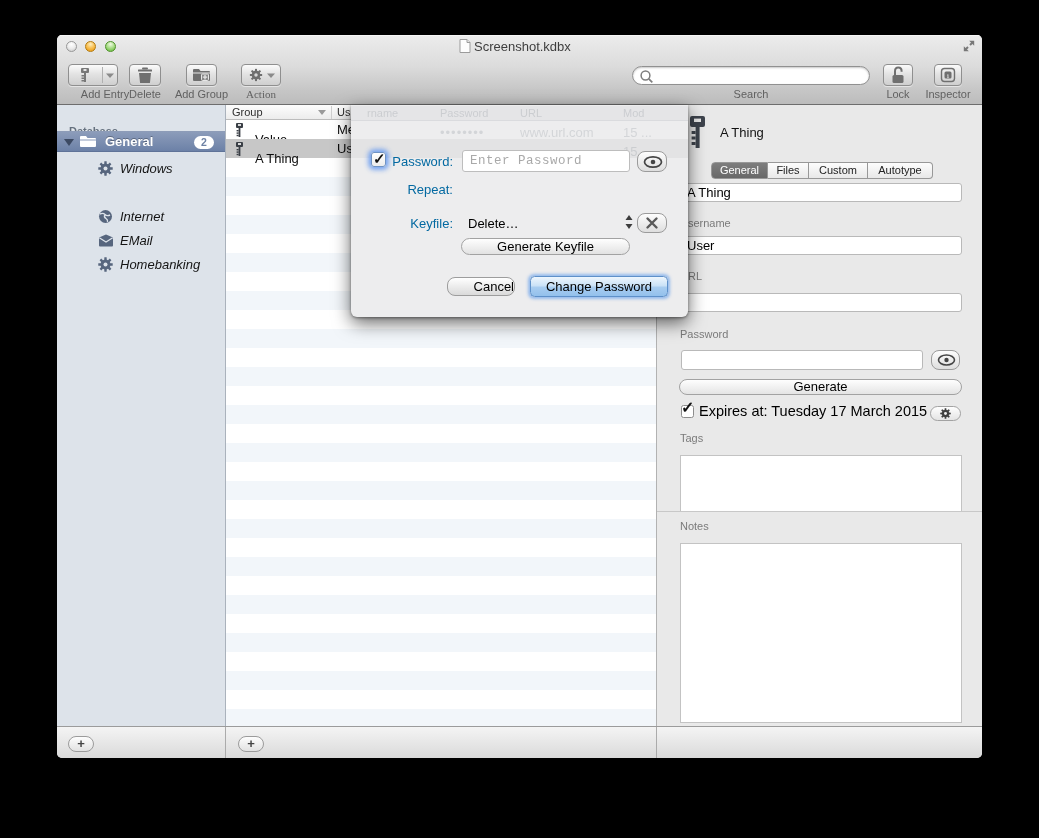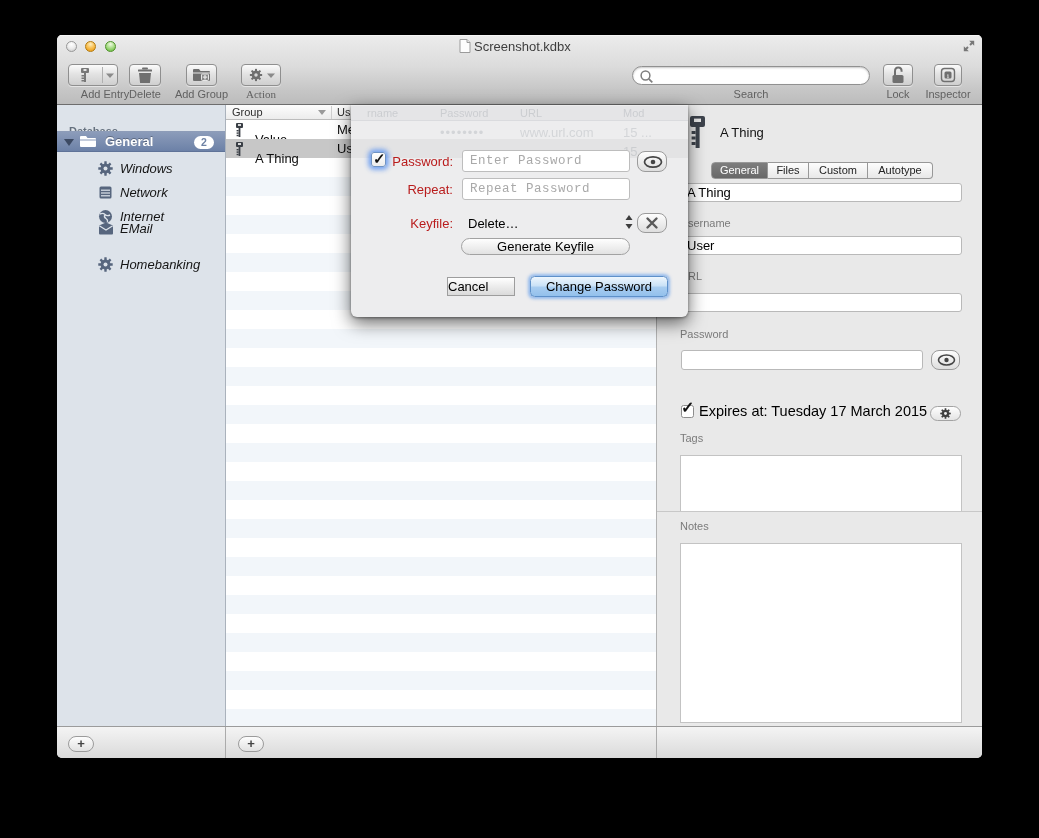--- a/index.html
+++ b/index.html
@@ -69,28 +69,28 @@
   background:linear-gradient(#f4f4f4,#dadada);border-top:1px solid #9b9b9b;}
 .plus{position:absolute;top:9px;width:26px;height:16px;border-radius:8px;border:1px solid #9b9b9b;
   background:linear-gradient(#fdfdfd,#e2e2e2);color:#444;text-align:center;line-height:14px;font-size:13px;font-weight:bold;}
 #bbar .vd{position:absolute;top:0;width:1px;height:32px;background:#ababab;}
 
 #sheet{position:absolute;left:294px;top:70px;width:337px;height:212px;
   background:#ededee;border-radius:0 0 6px 6px;
   box-shadow:0 6px 18px rgba(0,0,0,.6),0 1px 3px rgba(0,0,0,.4);}
 .ghost{position:absolute;color:rgba(70,80,95,.16);font-size:11px;}
 .ghostb{position:absolute;color:rgba(70,80,95,.15);font-size:13px;}
-#sheet .dlbl{position:absolute;font-size:13px;color:#b91c1c;text-align:right;}
+#sheet .dlbl{position:absolute;font-size:13px;color:#0369a1;text-align:right;}
 .dfld{position:absolute;left:111px;width:168px;height:22px;background:#fff;border:1px solid #bdbdbd;border-radius:3px;}
 .dfld .ph{position:absolute;left:7px;top:3px;font-family:"Liberation Mono",monospace;font-size:12.5px;color:#a9a9a9;letter-spacing:0.5px;}
 #cbx{position:absolute;left:20px;top:47px;width:15px;height:15px;background:linear-gradient(#fff,#ececec);
   border:1px solid #6f93c4;border-radius:3px;box-shadow:0 0 5px 2.5px rgba(95,150,240,.9);}
 #cbx:after{content:"\2713";position:absolute;left:1px;top:-3px;font-size:15px;font-weight:bold;color:#111;}
-.btn{position:absolute;border:1px solid #9d9d9d;border-radius:0;background:linear-gradient(#fff,#ececec 50%,#dadada);
-  font-size:13px;color:#000;text-align:left;}
+.btn{position:absolute;border:1px solid #9d9d9d;border-radius:8px;background:linear-gradient(#fff,#ececec 50%,#dadada);
+  font-size:13px;color:#000;text-align:right;}
 #chpw{position:absolute;left:179px;top:171px;width:138px;height:21px;border-radius:4.5px;
   border:1px solid #5e90c9;background:linear-gradient(#eef6fd,#cbe2f7 45%,#a7ccf0 55%,#93c0ec);
   box-shadow:0 0 3px 1.5px rgba(120,170,235,.75);
   font-size:13px;color:#000;text-align:center;line-height:19px;}
 #cancel{left:96px;top:172px;width:68px;height:19px;line-height:17px;}
 #genkey{position:absolute;left:110px;top:133px;width:169px;height:17px;border-radius:9px;
   border:1px solid #a2a2a2;background:linear-gradient(#fefefe,#e2e2e2);
   font-size:13px;text-align:center;line-height:15px;color:#000;}
 </style>
 </head>
@@ -195,41 +195,28 @@
       <div class="txt">General</div>
       <div id="badge">2</div>
     </div>
     <div class="srow" style="top:52px">
         <div class="sic" id="ic-win"><svg width="15" height="15" viewBox="0 0 15 15">
             <path d="M6.36 0.29 L8.64 0.29 L8.76 2.66 L10.03 3.19 L11.79 1.59 L13.41 3.21 L11.81 4.97 L12.34 6.24 L14.71 6.36 L14.71 8.64 L12.34 8.76 L11.81 10.03 L13.41 11.79 L11.79 13.41 L10.03 11.81 L8.76 12.34 L8.64 14.71 L6.36 14.71 L6.24 12.34 L4.97 11.81 L3.21 13.41 L1.59 11.79 L3.19 10.03 L2.66 8.76 L0.29 8.64 L0.29 6.36 L2.66 6.24 L3.19 4.97 L1.59 3.21 L3.21 1.59 L4.97 3.19 L6.24 2.66 Z" fill="#57667e"></path>
             <circle cx="7.5" cy="7.5" r="2" fill="#dde3ea"></circle>
           </svg></div>
         <div class="txt">Windows</div>
       </div>
-    <div class="srow" style="top:76px">
-        <div class="sic" id="ic-net"><svg width="15" height="15">
-            <g fill="#57667e">
-              <rect x="1.5" y="1.5" width="12" height="12" rx="1.5"></rect>
-              <g fill="#dde3ea">
-                <rect x="3" y="4.6" width="9" height="1.2"></rect>
-                <rect x="3" y="7.4" width="9" height="1.2"></rect>
-                <rect x="3" y="10.2" width="9" height="1.2"></rect>
-              </g>
-            </g>
-          </svg></div>
-        <div class="txt">Network</div>
-      </div>
     <div class="srow" style="top:100px">
         <div class="sic" id="ic-int"><svg width="15" height="15">
             <circle cx="7.5" cy="7.5" r="6.5" fill="#57667e"></circle>
             <path d="M2 5 Q5 3.5 7 5.5 Q9 7.5 12 6 M7 5.5 Q5.5 8 8 9.5 Q10 10.7 9.5 13" stroke="#dde3ea" stroke-width="1.4" fill="none"></path>
           </svg></div>
         <div class="txt">Internet</div>
       </div>
-    <div class="srow" style="top:112px">
+    <div class="srow" style="top:124px">
         <div class="sic" id="ic-eml"><svg width="16" height="15">
             <path d="M1 4.5 L8 1.5 L15 4.5 L15 12.5 Q15 13.5 14 13.5 L2 13.5 Q1 13.5 1 12.5 Z" fill="#57667e"></path>
             <path d="M1.3 4.8 L8 9 L14.7 4.8" stroke="#dde3ea" stroke-width="1.2" fill="none"></path>
           </svg></div>
         <div class="txt">EMail</div>
       </div>
     <div class="srow" style="top:148px">
         <div class="sic" id="ic-hb"><svg width="15" height="15" viewBox="0 0 15 15">
             <path d="M6.36 0.29 L8.64 0.29 L8.76 2.66 L10.03 3.19 L11.79 1.59 L13.41 3.21 L11.81 4.97 L12.34 6.24 L14.71 6.36 L14.71 8.64 L12.34 8.76 L11.81 10.03 L13.41 11.79 L11.79 13.41 L10.03 11.81 L8.76 12.34 L8.64 14.71 L6.36 14.71 L6.24 12.34 L4.97 11.81 L3.21 13.41 L1.59 11.79 L3.19 10.03 L2.66 8.76 L0.29 8.64 L0.29 6.36 L2.66 6.24 L3.19 4.97 L1.59 3.21 L3.21 1.59 L4.97 3.19 L6.24 2.66 Z" fill="#57667e"></path>
             <circle cx="7.5" cy="7.5" r="2" fill="#dde3ea"></circle>
@@ -310,20 +297,21 @@
     <div class="lbl" style="top:165px">URL</div>
     <div class="fld" style="top:188px"></div>
     <div class="lbl" style="top:223px">Password</div>
     <div class="fld" style="top:245px;width:242px;height:20px"></div>
     <div class="eyebtn" style="left:274px;top:245px;width:29px;height:20px">
       <svg width="27" height="18" style="position:absolute;left:1px;top:0">
           <ellipse cx="13.5" cy="9" rx="8" ry="5" fill="none" stroke="#454545" stroke-width="1.6"></ellipse>
           <circle cx="13.5" cy="9" r="2.2" fill="#454545"></circle>
         </svg>
     </div>
+    <div class="pill" style="position:absolute;left:22px;top:274px;width:283px;height:16px;font-size:13px;text-align:center;line-height:14px;color:#000">Generate</div>
     <div style="position:absolute;left:24px;top:300px;width:13px;height:13px;border:1px solid #8d8d8d;border-radius:2.5px;background:#fff"></div>
     <div style="position:absolute;left:24px;top:293px;font-size:16px;font-weight:bold;color:#111">✓</div>
     <div style="position:absolute;left:42px;top:298px;font-size:14.5px;color:#000">Expires at: Tuesday 17 March 2015</div>
     <div class="pill" style="position:absolute;left:273px;top:301px;width:31px;height:15px">
       <svg width="29" height="13" style="position:absolute;left:0;top:0">
           <g transform="translate(9,1)">
             <svg width="11" height="11" viewBox="0 0 15 15">
               <path d="M6.36 0.29 L8.64 0.29 L8.76 2.66 L10.03 3.19 L11.79 1.59 L13.41 3.21 L11.81 4.97 L12.34 6.24 L14.71 6.36 L14.71 8.64 L12.34 8.76 L11.81 10.03 L13.41 11.79 L11.79 13.41 L10.03 11.81 L8.76 12.34 L8.64 14.71 L6.36 14.71 L6.24 12.34 L4.97 11.81 L3.21 13.41 L1.59 11.79 L3.19 10.03 L2.66 8.76 L0.29 8.64 L0.29 6.36 L2.66 6.24 L3.19 4.97 L1.59 3.21 L3.21 1.59 L4.97 3.19 L6.24 2.66 Z" fill="#3e3e3e"></path>
               <circle cx="7.5" cy="7.5" r="2" fill="#efefef"></circle>
             </svg>
@@ -360,23 +348,20 @@
     <div class="dfld" style="top:45px">
         <span class="ph">Enter Password</span>
       </div>
     <div class="eyebtn" style="left:286px;top:46px;width:30px;height:21px">
       <svg width="28" height="19" style="position:absolute;left:1px;top:1px">
           <ellipse cx="14" cy="9" rx="8.5" ry="5.2" fill="none" stroke="#454545" stroke-width="1.7"></ellipse>
           <circle cx="14" cy="9" r="2.3" fill="#454545"></circle>
         </svg>
     </div>
     <div class="dlbl" style="left:34px;top:77px;width:68px">Repeat:</div>
-    <div class="dfld" style="top:73px">
-        <span class="ph">Repeat Password</span>
-      </div>
     <div class="dlbl" style="left:34px;top:111px;width:68px">Keyfile:</div>
     <div style="position:absolute;left:117px;top:111px;font-size:13px;color:#000">Delete…</div>
     <svg style="position:absolute;left:274px;top:110px" width="8" height="14">
         <path d="M4 0 L7.5 5 L0.5 5 Z" fill="#3c3c3c"></path>
         <path d="M4 14 L7.5 9 L0.5 9 Z" fill="#3c3c3c"></path>
       </svg>
     <div class="eyebtn" style="left:286px;top:108px;width:30px;height:20px">
       <svg width="28" height="18" style="position:absolute;left:0;top:0">
           <path d="M9.5 4.5 L18.5 13.5 M18.5 4.5 L9.5 13.5" stroke="#5a5a5a" stroke-width="2.4" stroke-linecap="round"></path>
         </svg>

